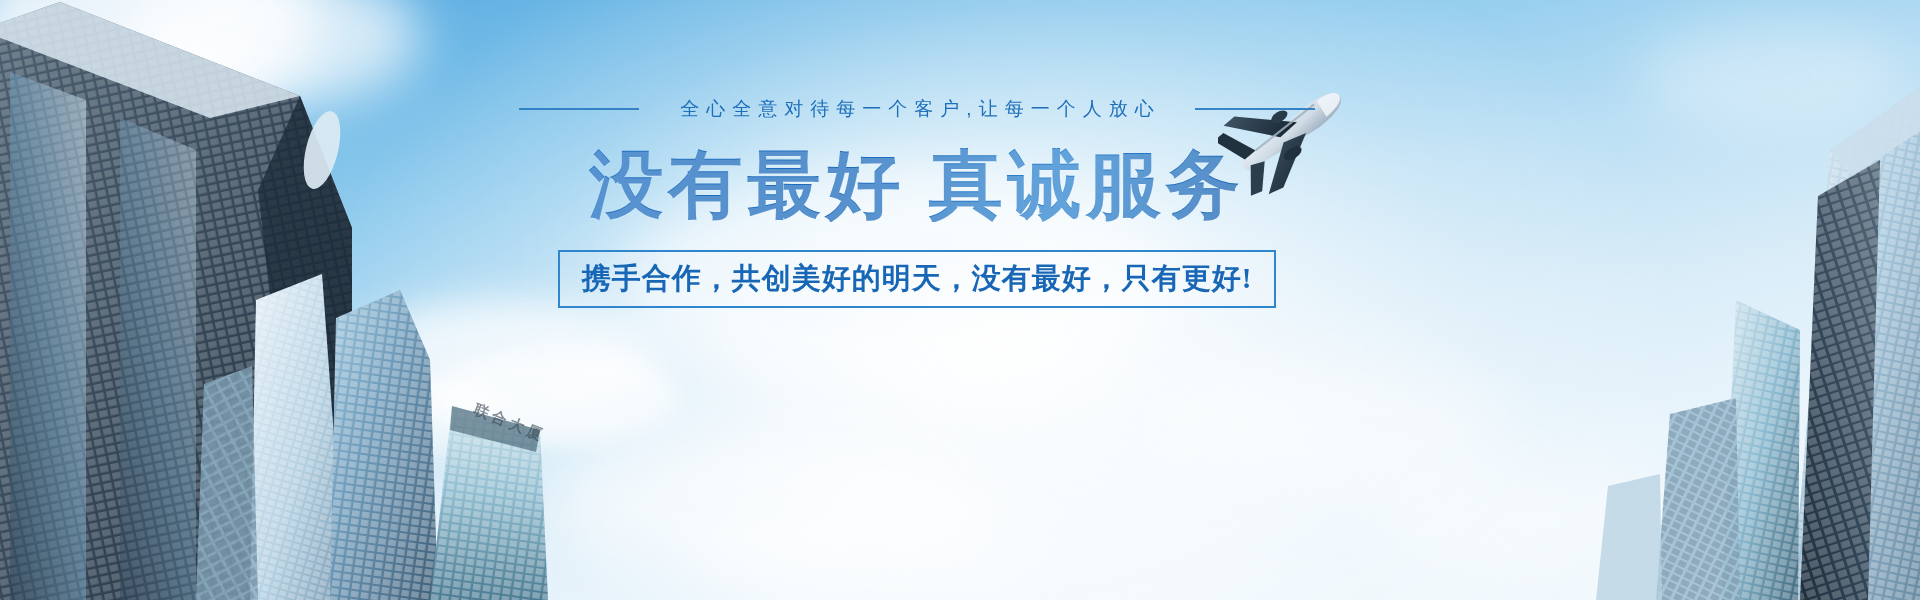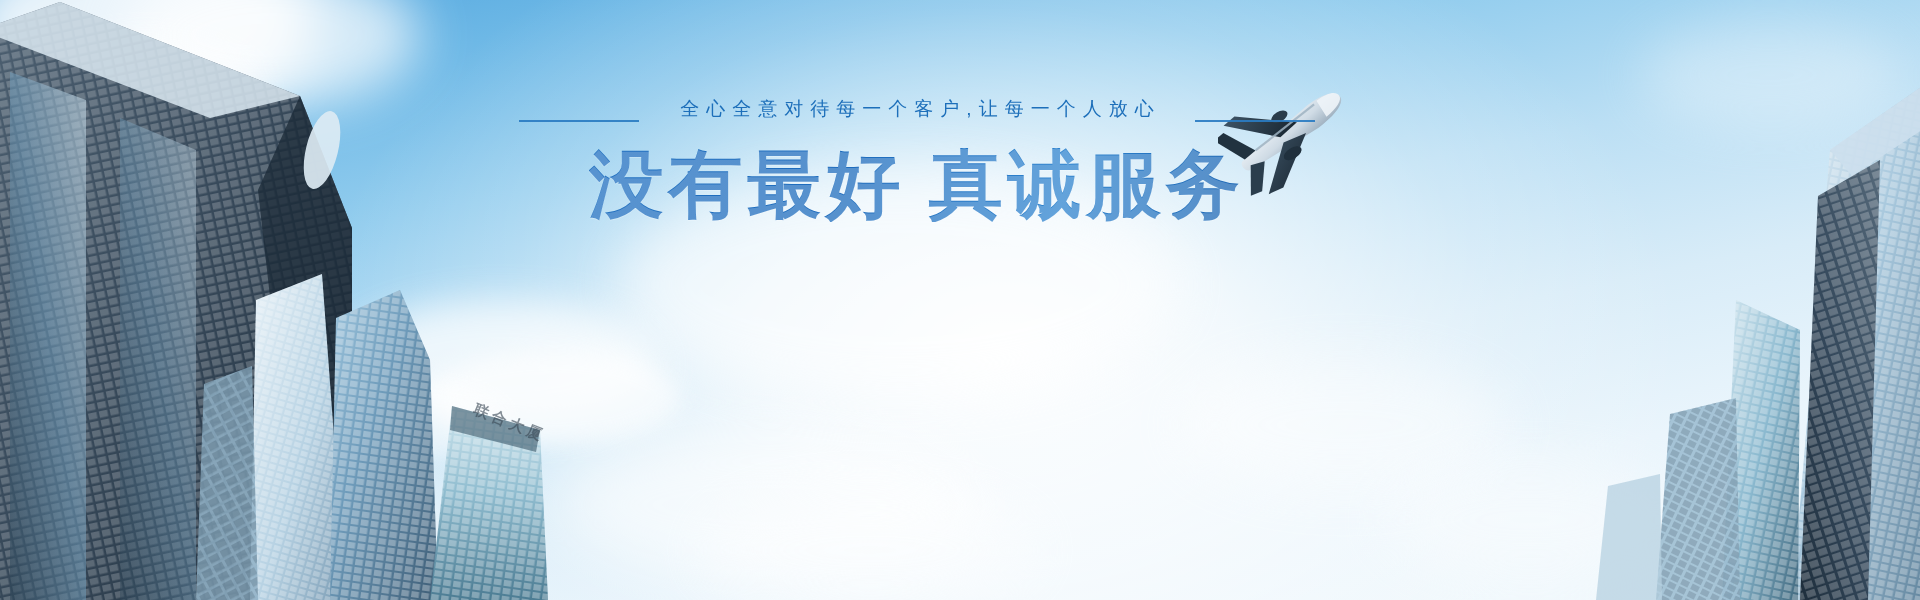--- a/index.html
+++ b/index.html
@@ -66,21 +66,21 @@
     left:0; right:0;
     top:96px;
     display:flex;
     flex-direction:column;
     align-items:center;
     z-index:40;
   }
 
   #tagline-row {
     display:flex;
-    align-items:flex-end;
+    align-items:center;
     gap:34px;
     margin-left:-86px;
   }
   .rule {
     display:block;
     height:0;
     border-top:2px solid #2a7cc2;
     width:120px;
     opacity:.92;
   }
@@ -321,16 +321,19 @@
   <div id="hero-text">
 
     <div id="tagline-row">
       <span class="rule"></span>
       <span id="tagline">全心全意对待每一个客户,让每一个人放心</span>
       <span class="rule"></span>
     </div>
 
     <h1 id="headline">没有最好  真诚服务</h1>
 
+    <div id="subtitle-box">
+      <div id="subtitle">携手合作，共创美好的明天，没有最好，只有更好!</div>
+    </div>
 
   </div>
 
 </div>
 
 </body></html>

